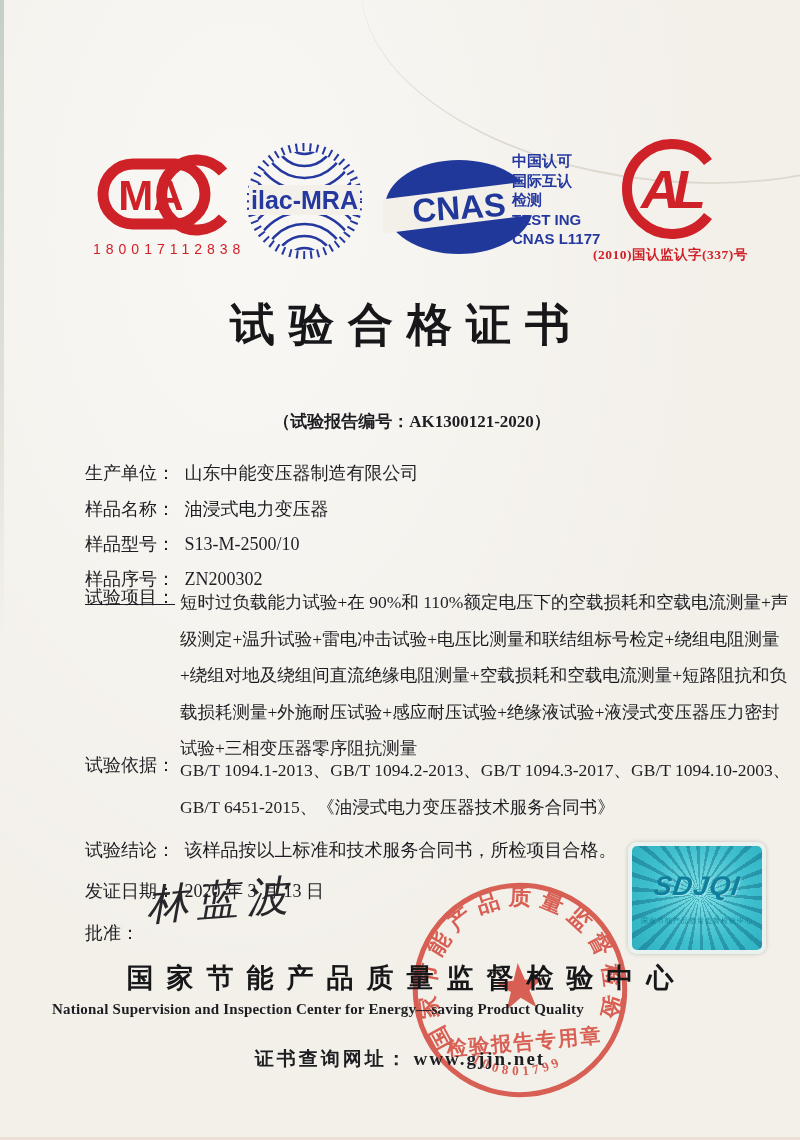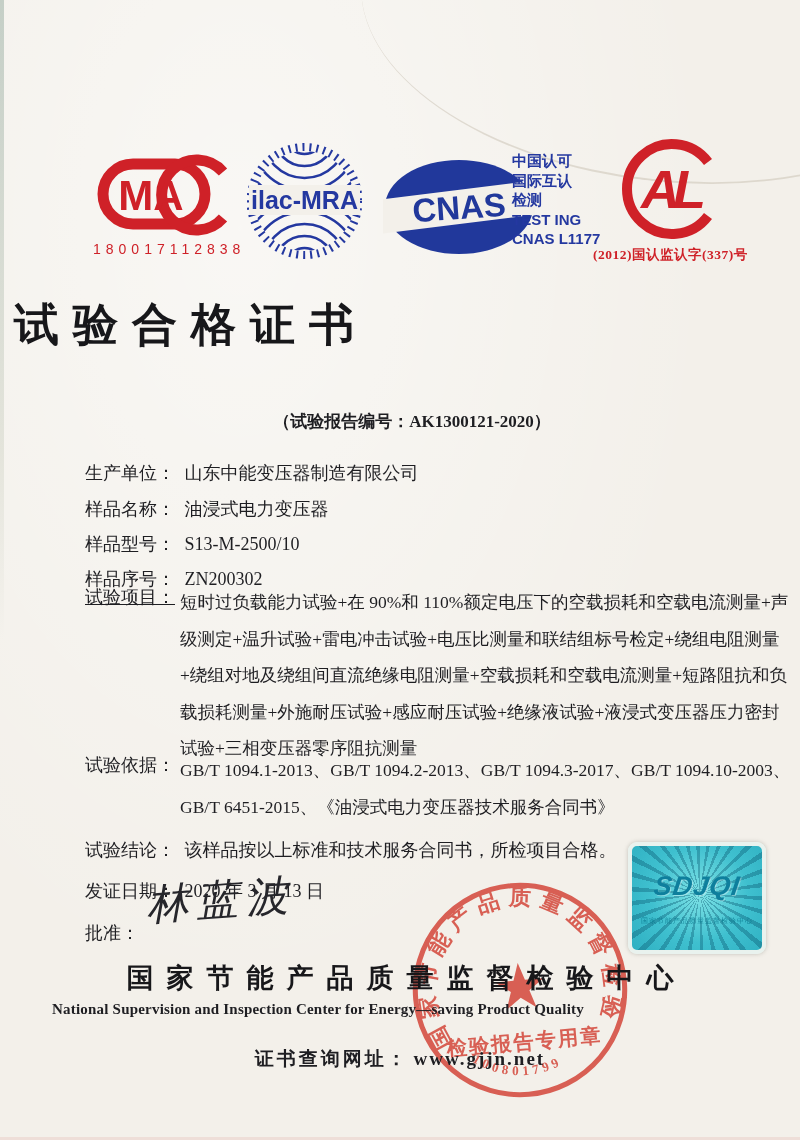--- a/index.html
+++ b/index.html
@@ -17,21 +17,21 @@
   .edge-left{left:0;top:0;width:4px;height:640px;background:linear-gradient(#b9c6bd,#dfe0d6 70%,rgba(223,224,214,0));opacity:.8;}
   .edge-bottom{left:0;bottom:0;width:100%;height:3px;background:#e9cfc8;opacity:.55;}
   .crease{left:360px;top:-160px;width:620px;height:340px;border-radius:50%;
           border-bottom:2px solid rgba(195,186,170,0.45);transform:rotate(6deg);}
 
   
   .cma-num{left:93px;top:241px;color:#cf2128;font-size:14px;font-weight:normal;letter-spacing:5px;font-family:"Liberation Sans",sans-serif;}
   .cnas-block{left:512px;top:151px;color:#2438a0;font-size:15px;font-weight:bold;line-height:19.5px;font-family:"Liberation Sans",sans-serif;}
   .cal-caption{left:593px;top:246px;color:#cf2128;font-size:13.5px;font-weight:bold;letter-spacing:0.5px;}
 
-  .title{left:0;top:295px;width:800px;font-size:45px;font-weight:bold;
+  .title{left:0;top:295px;width:800px;text-align:center;font-size:45px;font-weight:bold;
          letter-spacing:14px;padding-left:14px;box-sizing:border-box;color:#17171a;}
   .no-line{left:0;top:384px;width:800px;text-align:center;font-size:20px;font-weight:bold;letter-spacing:1px;}
   .report-line{left:12px;top:410px;width:800px;text-align:center;font-size:17px;font-weight:bold;}
 
   .frow{left:85px;font-size:18px;white-space:nowrap;margin-top:18px;}
   .flabel{display:inline-block;width:95px;}
   .fblock{left:180px;width:585px;font-size:17.5px;line-height:36.5px;}
   .fblock div{white-space:nowrap;}
   .lbl-only{left:85px;font-size:18px;}
 
@@ -110,21 +110,21 @@
       <div>国际互认</div>
       <div>检测</div>
       <div>TEST ING</div>
       <div>CNAS L1177</div>
     </div>
 
     <svg class="abs" style="left:615px;top:136px;" width="110" height="108" viewBox="0 0 110 108">
       <path d="M 93 26 A 45 45 0 1 0 93 80" fill="none" stroke="#cf2128" stroke-width="10"></path>
       <text x="55" y="72" text-anchor="middle" font-size="54" font-weight="bold" font-style="italic" fill="#cf2128" letter-spacing="-7" font-family="Liberation Sans, sans-serif">AL</text>
     </svg>
-    <div class="abs cal-caption">(2012)国认监认字(337)号</div>
+    <div class="abs cal-caption">(2010)国认监认字(337)号</div>
   </div>
 
   <div class="abs title">试验合格证书</div>
   <div class="abs report-line">（试验报告编号：AK1300121-2020）</div>
 
   <div>
     <div class="abs frow" style="top:443px;">
       <span class="flabel">生产单位：</span>
       <span class="fvalue">山东中能变压器制造有限公司</span>
     </div>

